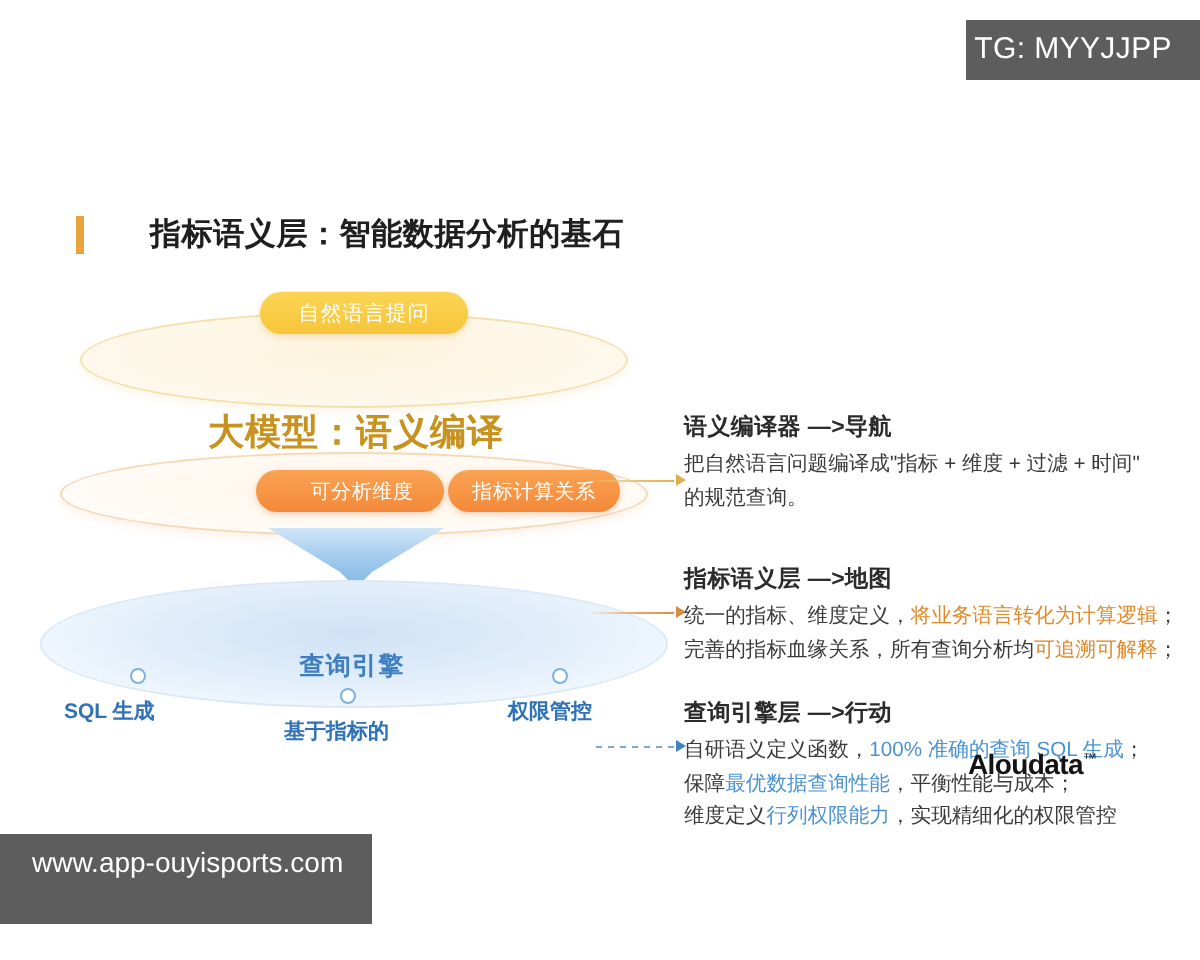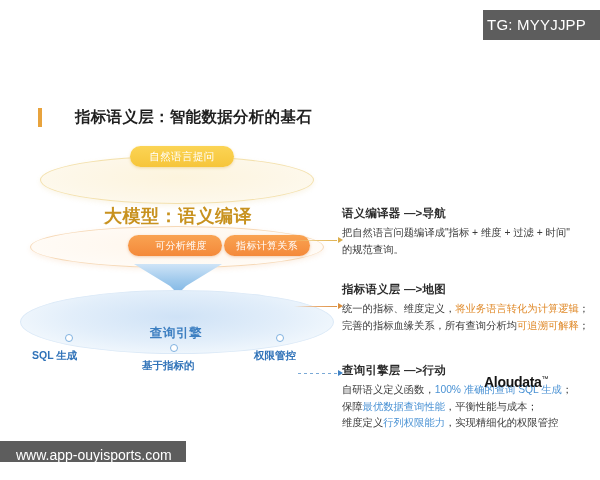--- a/index.html
+++ b/index.html
@@ -28,21 +28,21 @@
     line-height: 1;
     white-space: nowrap;
   }
   .url-badge {
     position: absolute;
     left: 0px;
     bottom: 18px;
     background: #5d5d5d;
     color: #ffffff;
     font-size: 14px;
-    padding: 7px 14px 0 16px;
+    padding: 7px 14px 24px 16px;
     line-height: 1;
     white-space: nowrap;
   }
 
   
   .slide {
     position: absolute;
     left: 0;
     top: 60px;
     width: 600px;
@@ -239,21 +239,21 @@
   
   .text-col {
     position: absolute;
     left: 342px;
     top: 82px;
     width: 252px;
   }
   .block { position: absolute; left: 0; width: 252px; }
   .blk-1 { top: 64px; }
   .blk-2 { top: 140px; }
-  .blk-3 { top: 221px; }
+  .blk-3 { top: 207px; }
   .blk-head {
     font-size: 11.5px;
     font-weight: bold;
     color: #2b2b2b;
     margin-bottom: 4px;
     letter-spacing: 0.2px;
     white-space: nowrap;
   }
   .blk-line {
     font-size: 10.3px;

